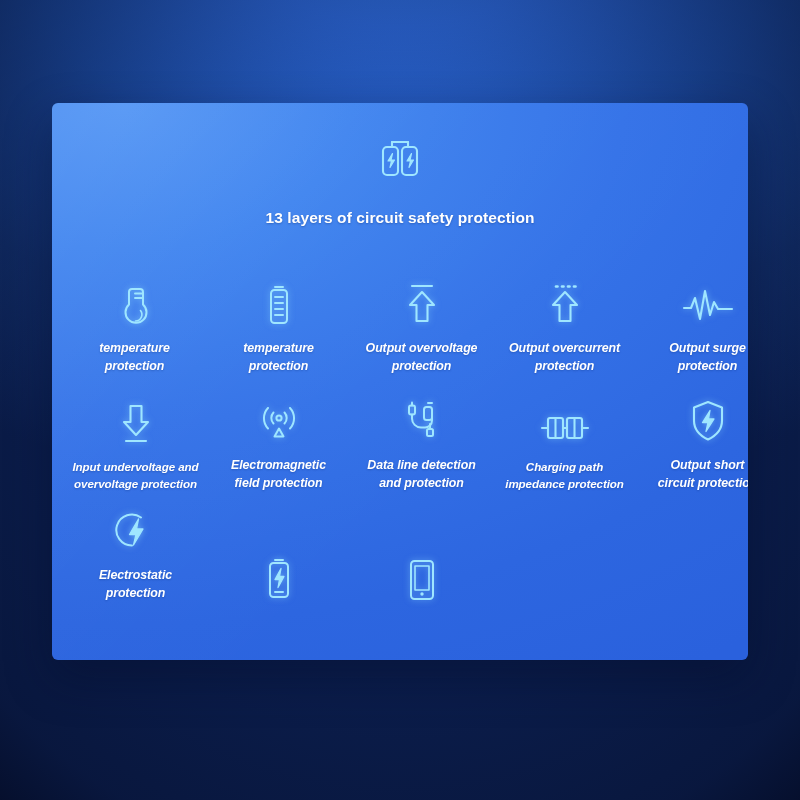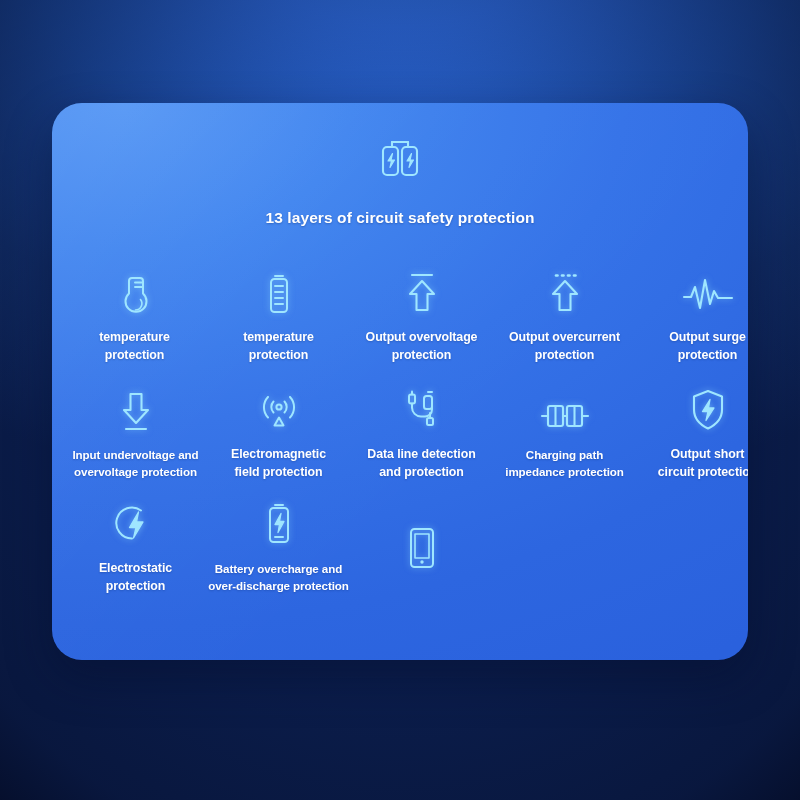--- a/index.html
+++ b/index.html
@@ -31,21 +31,21 @@
     background: radial-gradient(circle at 50% 42%, rgba(0,0,0,0) 38%, rgba(6,16,46,0.55) 88%, rgba(4,11,36,0.8) 100%);
   }
 
   
   .card {
     position: absolute;
     left: 52px;
     top: 103px;
     width: 696px;
     height: 557px;
-    border-radius: 30px;
+    border-radius: 6px;
     background:
       radial-gradient(150% 120% at 10% 0%, #4f93f4 0%, #3f84ef 22%, #3573e8 48%, #2d66e0 78%, #2a61dd 100%);
     box-shadow: 0 18px 46px rgba(4, 14, 44, 0.45);
     overflow: hidden;
   }
   .card-sheen {
     position: absolute;
     inset: 0;
     background: linear-gradient(135deg, rgba(255,255,255,0.085) 0%, rgba(255,255,255,0.02) 34%, rgba(255,255,255,0) 62%);
     pointer-events: none;
@@ -81,22 +81,23 @@
 
   
   .grid {
     margin-top: 32px;
     flex: 1 1 auto;
     display: flex;
     flex-direction: column;
   }
   .row {
     display: flex;
-    align-items: center;
+    align-items: flex-end;
     height: 117px;
+    font-style: italic;
   }
   .row-3 { height: 110px; }
 
   .cell {
     width: 143px;
     flex: 0 0 143px;
     display: flex;
     flex-direction: column;
     align-items: center;
     text-align: center;
@@ -303,21 +304,20 @@
 
         <div class="cell">
           <span class="cell-icon">
             <svg width="30" height="46" viewBox="0 0 30 46" fill="none" stroke="#9fe6ff" stroke-width="2" stroke-linecap="round" stroke-linejoin="round">
               <path d="M11 3 h8"></path>
               <rect x="6" y="6" width="18" height="34" rx="3.5"></rect>
               <path d="M17 11.5 l-6 11 h4.5 l-1.5 8 l6 -11 h-4.5 z" fill="#9fe6ff" stroke-width="1.3"></path>
               <path d="M11 35 h8"></path>
             </svg>
           </span>
-          <div class="cell-label label-wide">Battery overcharge and<br>over-discharge protection</div>
         </div>
 
         <div class="cell">
           <span class="cell-icon">
             <svg width="34" height="46" viewBox="0 0 34 46" fill="none" stroke="#9fe6ff" stroke-width="2" stroke-linecap="round" stroke-linejoin="round">
               <rect x="6" y="4" width="22" height="38" rx="3.5"></rect>
               <path d="M10 9 h14 v24 h-14 z" stroke-width="1.6"></path>
               <circle cx="17" cy="37" r="1.7" fill="#9fe6ff" stroke="none"></circle>
             </svg>
           </span>

